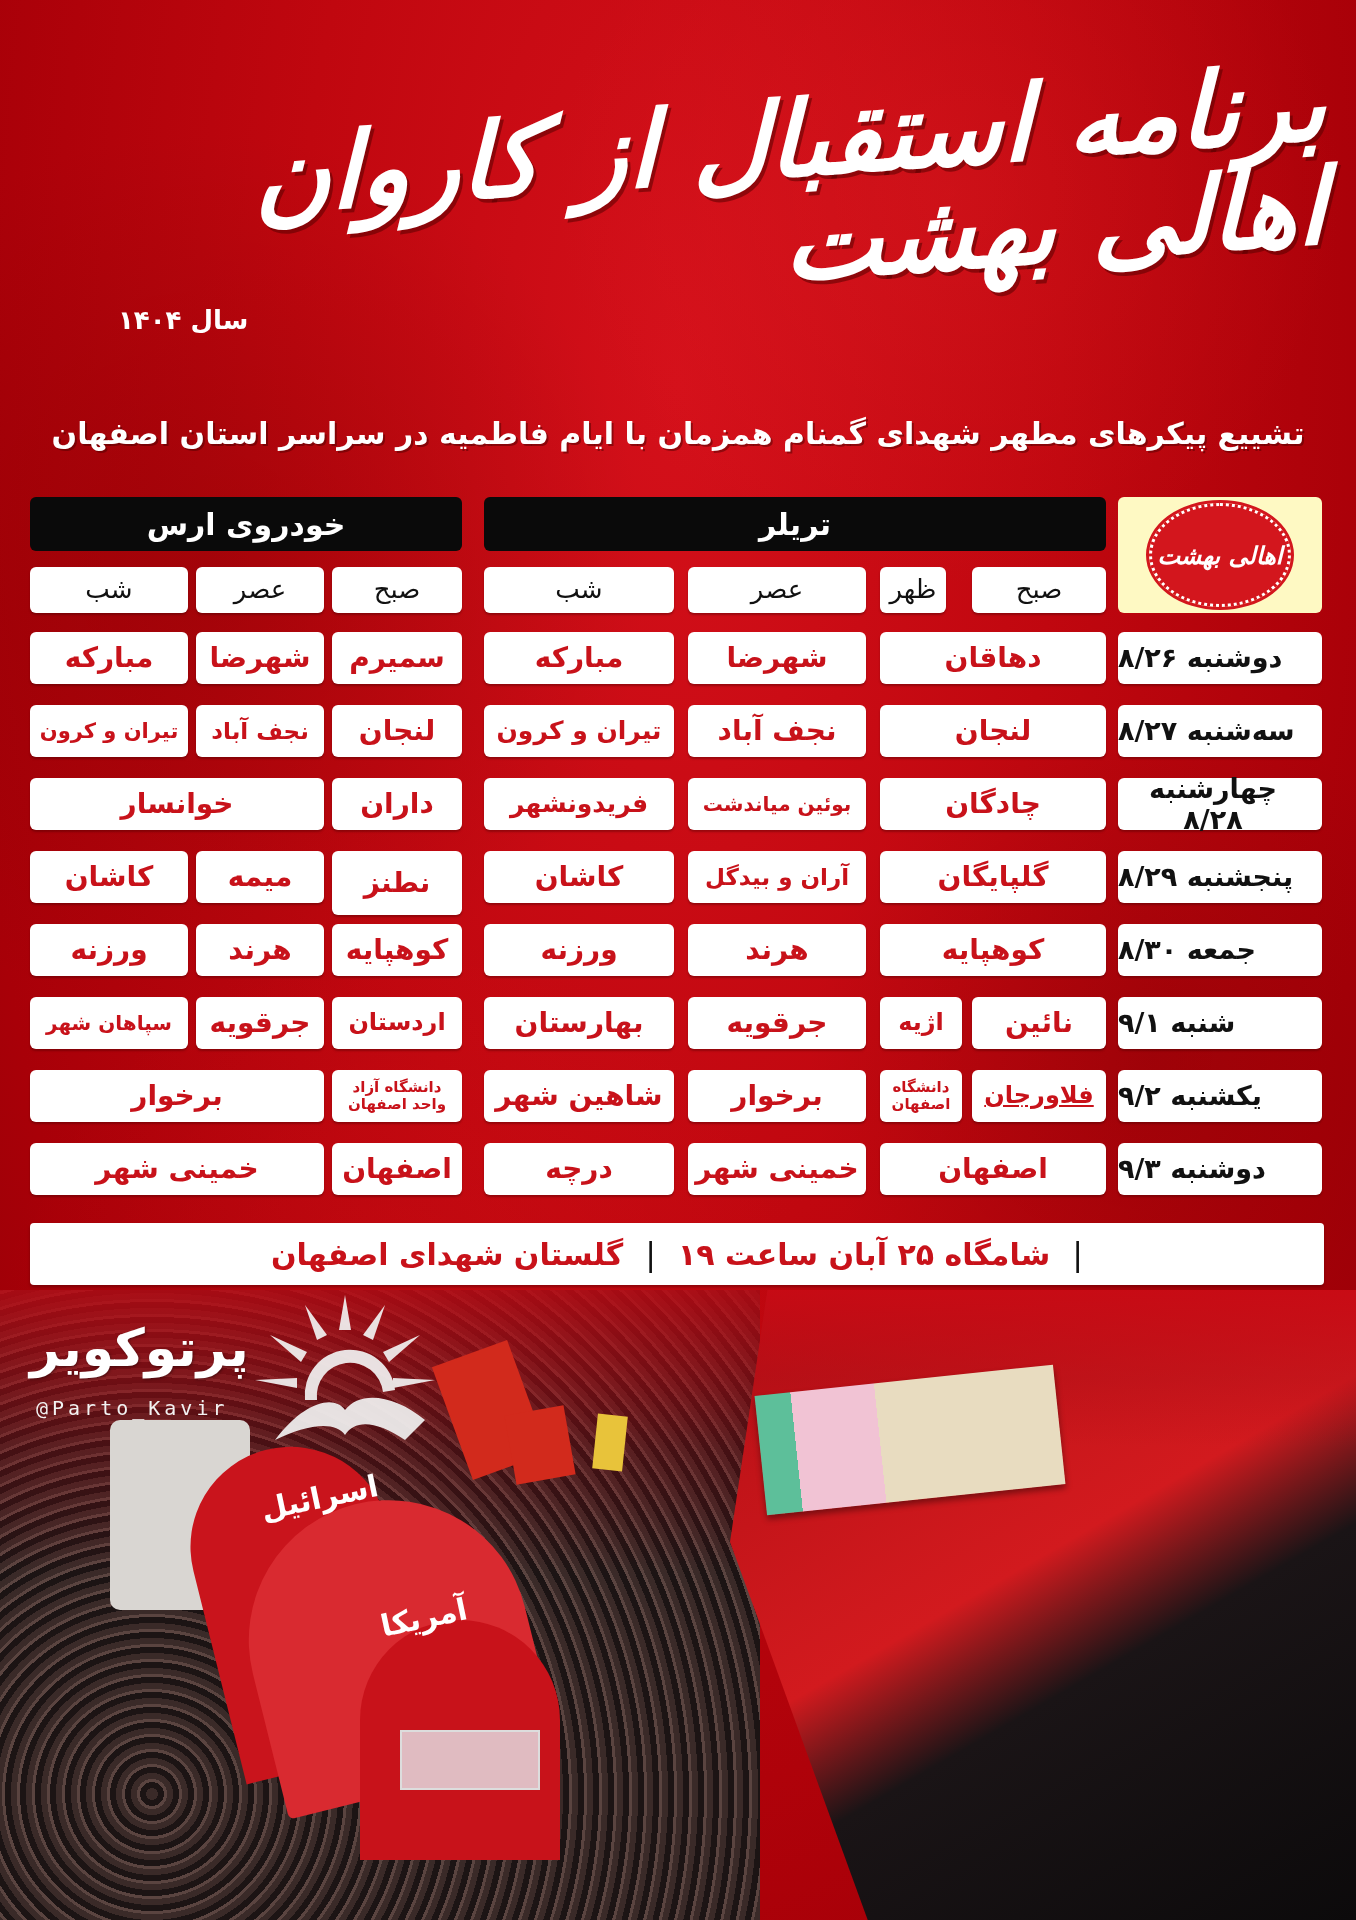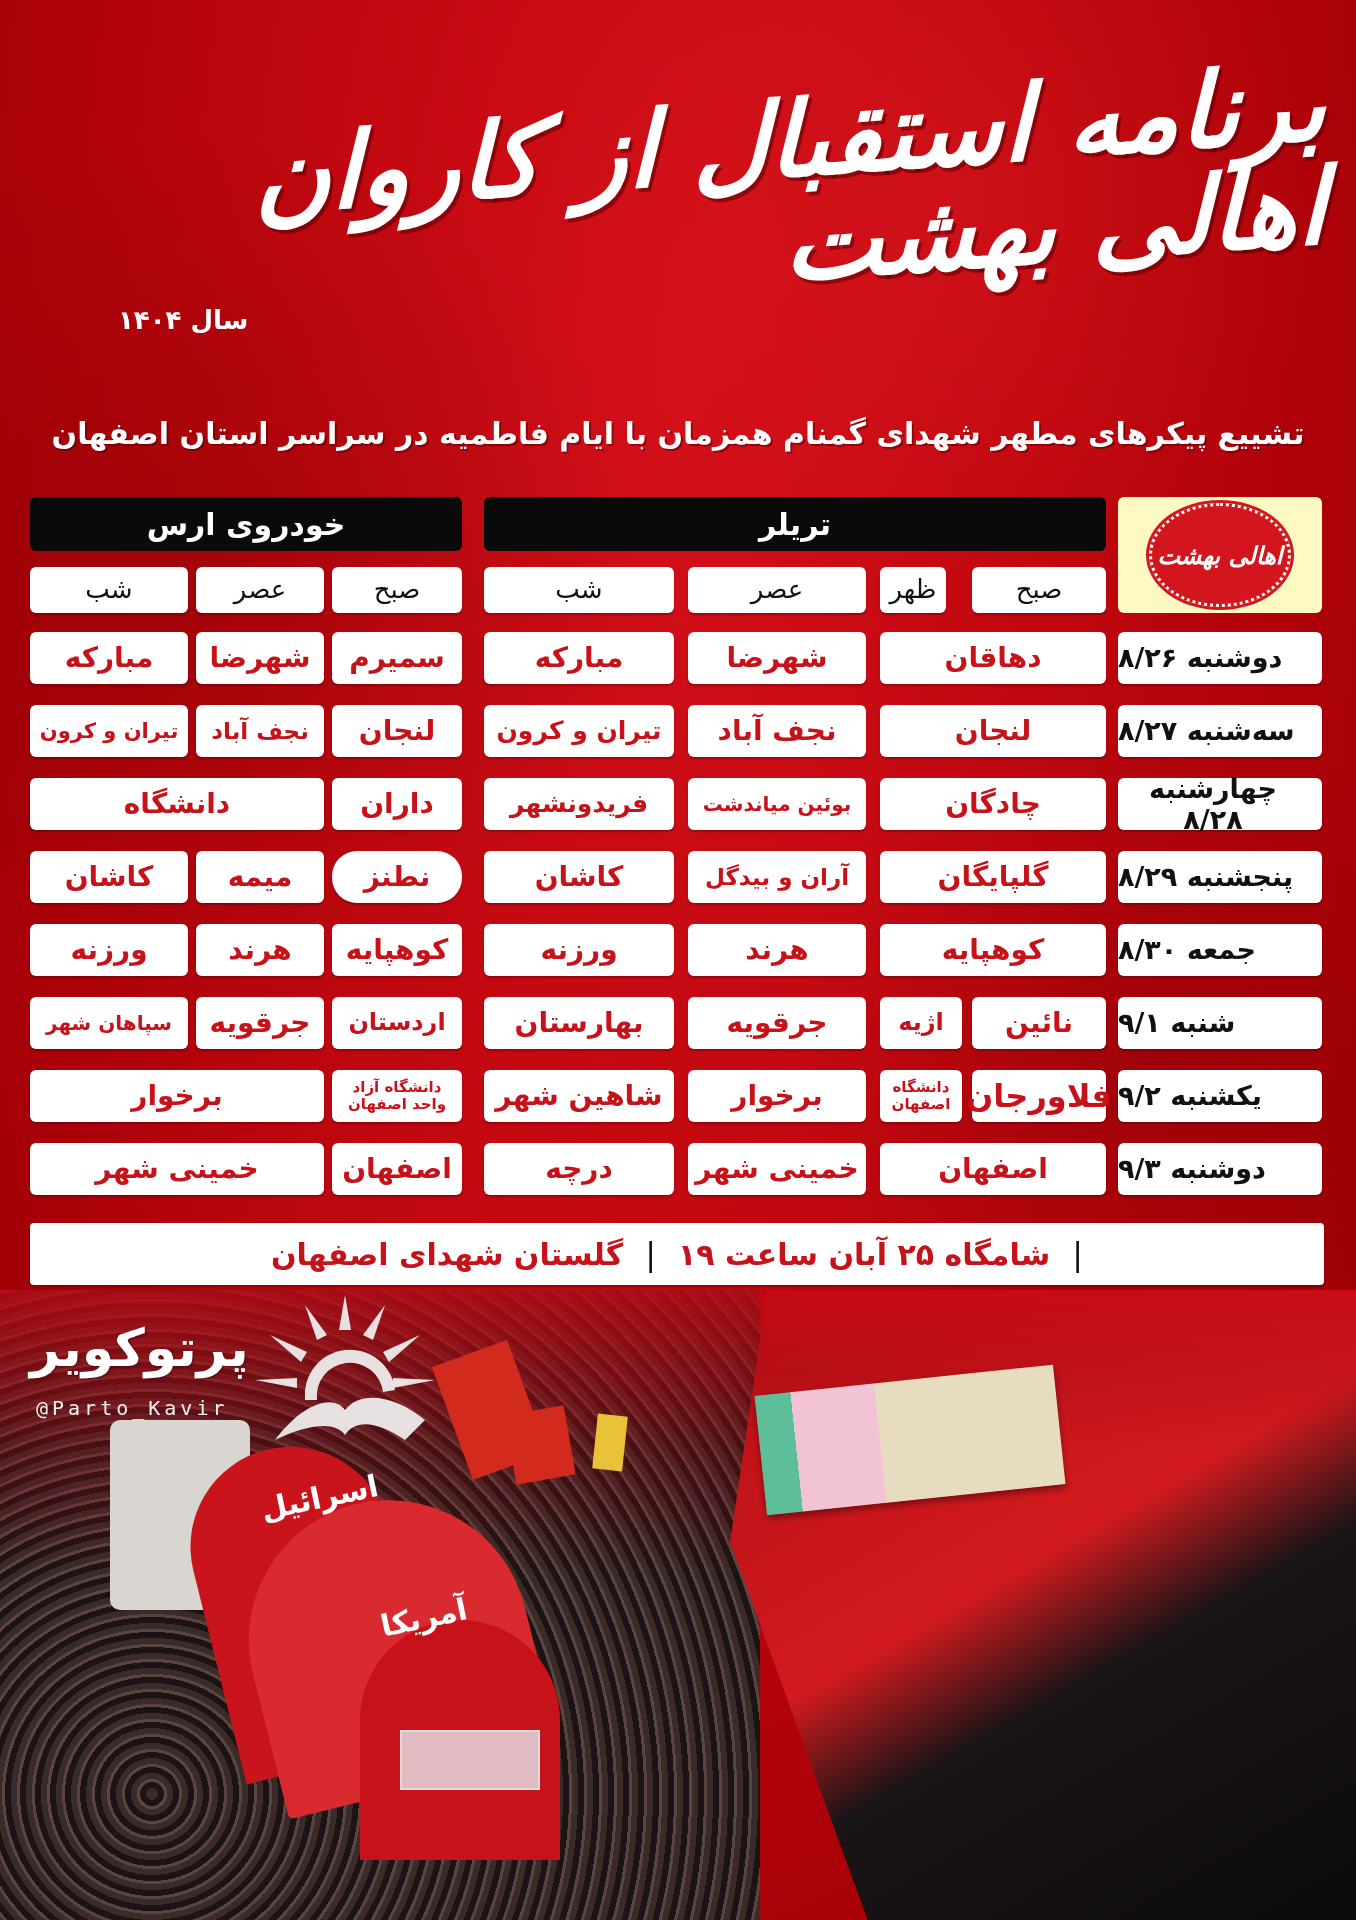--- a/index.html
+++ b/index.html
@@ -152,27 +152,27 @@
 <div class="cell loc" style="left:484px; top:705px; width:190px; height:52px; font-size:25px;">تیران و کرون</div>
 <div class="cell loc" style="left:332px; top:705px; width:130px; height:52px;">لنجان</div>
 <div class="cell loc" style="left:196px; top:705px; width:128px; height:52px; font-size:23px;">نجف آباد</div>
 <div class="cell loc" style="left:30px; top:705px; width:158px; height:52px; font-size:21px;">تیران و کرون</div>
 
 <div class="cell day" style="left:1118px; top:778px; width:204px; height:52px;">چهارشنبه ۸/۲۸</div>
 <div class="cell loc" style="left:880px; top:778px; width:226px; height:52px;">چادگان</div>
 <div class="cell loc" style="left:688px; top:778px; width:178px; height:52px; font-size:20px;">بوئین میاندشت</div>
 <div class="cell loc" style="left:484px; top:778px; width:190px; height:52px; font-size:25px;">فریدونشهر</div>
 <div class="cell loc" style="left:332px; top:778px; width:130px; height:52px;">داران</div>
-<div class="cell loc" style="left:30px; top:778px; width:294px; height:52px;">دانشگاه</div>
+<div class="cell loc" style="left:30px; top:778px; width:294px; height:52px;">خوانسار</div>
 
 <div class="cell day" style="left:1118px; top:851px; width:204px; height:52px;">پنجشنبه ۸/۲۹</div>
 <div class="cell loc" style="left:880px; top:851px; width:226px; height:52px;">گلپایگان</div>
 <div class="cell loc" style="left:688px; top:851px; width:178px; height:52px; font-size:23px;">آران و بیدگل</div>
 <div class="cell loc" style="left:484px; top:851px; width:190px; height:52px;">کاشان</div>
-<div class="cell loc" style="left:332px; top:851px; width:130px; height:52px;border-radius:25px;">نطنز</div>
+<div class="cell loc" style="left:332px; top:851px; width:130px; height:64px;">نطنز</div>
 <div class="cell loc" style="left:196px; top:851px; width:128px; height:52px;">میمه</div>
 <div class="cell loc" style="left:30px; top:851px; width:158px; height:52px;">کاشان</div>
 
 <div class="cell day" style="left:1118px; top:924px; width:204px; height:52px;">جمعه ۸/۳۰</div>
 <div class="cell loc" style="left:880px; top:924px; width:226px; height:52px;">کوهپایه</div>
 <div class="cell loc" style="left:688px; top:924px; width:178px; height:52px;">هرند</div>
 <div class="cell loc" style="left:484px; top:924px; width:190px; height:52px;">ورزنه</div>
 <div class="cell loc" style="left:332px; top:924px; width:130px; height:52px;">کوهپایه</div>
 <div class="cell loc" style="left:196px; top:924px; width:128px; height:52px;">هرند</div>
 <div class="cell loc" style="left:30px; top:924px; width:158px; height:52px;">ورزنه</div>
@@ -180,21 +180,21 @@
 <div class="cell day" style="left:1118px; top:997px; width:204px; height:52px;">شنبه ۹/۱</div>
 <div class="cell loc" style="left:972px; top:997px; width:134px; height:52px;">نائین</div>
 <div class="cell loc" style="left:880px; top:997px; width:82px; height:52px; font-size:24px;">اژیه</div>
 <div class="cell loc" style="left:688px; top:997px; width:178px; height:52px;">جرقویه</div>
 <div class="cell loc" style="left:484px; top:997px; width:190px; height:52px;">بهارستان</div>
 <div class="cell loc" style="left:332px; top:997px; width:130px; height:52px; font-size:24px;">اردستان</div>
 <div class="cell loc" style="left:196px; top:997px; width:128px; height:52px;">جرقویه</div>
 <div class="cell loc" style="left:30px; top:997px; width:158px; height:52px; font-size:20px;">سپاهان شهر</div>
 
 <div class="cell day" style="left:1118px; top:1070px; width:204px; height:52px;">یکشنبه ۹/۲</div>
-<div class="cell loc" style="left:972px; top:1070px; width:134px; height:52px; font-size:32px;">فلاورجان</div>
+<div class="cell loc" style="left:972px; top:1070px; width:134px; height:52px; font-size:24px;text-decoration:underline;">فلاورجان</div>
 <div class="cell small" style="left:880px; top:1070px; width:82px; height:52px; padding:0 6px;">دانشگاه اصفهان</div>
 <div class="cell loc" style="left:688px; top:1070px; width:178px; height:52px;">برخوار</div>
 <div class="cell loc" style="left:484px; top:1070px; width:190px; height:52px;">شاهین شهر</div>
 <div class="cell small" style="left:332px; top:1070px; width:130px; height:52px; font-size:15px; padding:0 10px;">دانشگاه آزاد واحد اصفهان</div>
 <div class="cell loc" style="left:30px; top:1070px; width:294px; height:52px;">برخوار</div>
 
 <div class="cell day" style="left:1118px; top:1143px; width:204px; height:52px;">دوشنبه ۹/۳</div>
 <div class="cell loc" style="left:880px; top:1143px; width:226px; height:52px;">اصفهان</div>
 <div class="cell loc" style="left:688px; top:1143px; width:178px; height:52px;">خمینی شهر</div>
 <div class="cell loc" style="left:484px; top:1143px; width:190px; height:52px;">درچه</div>

